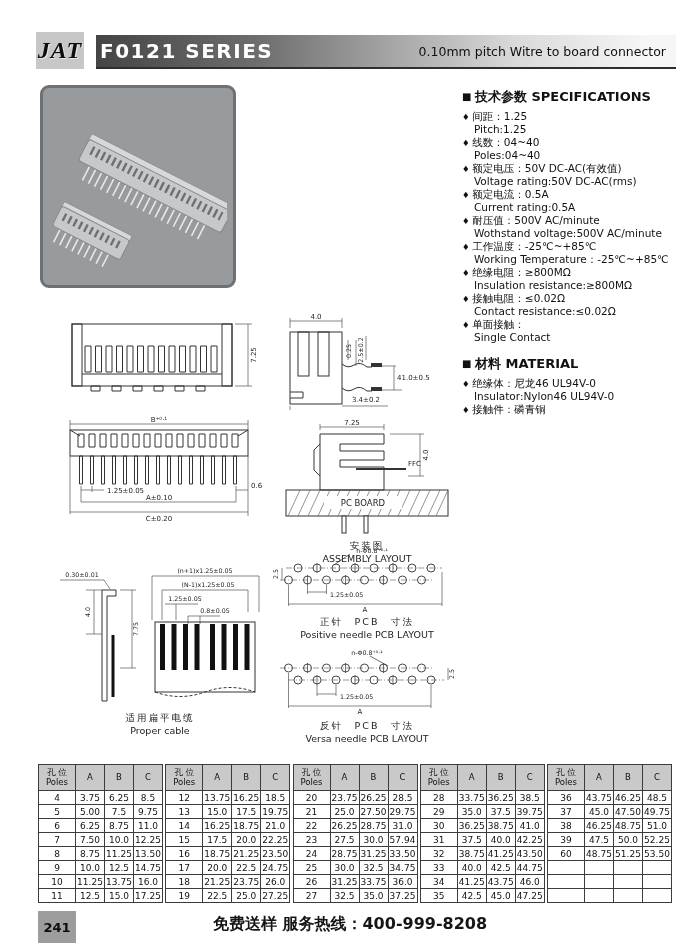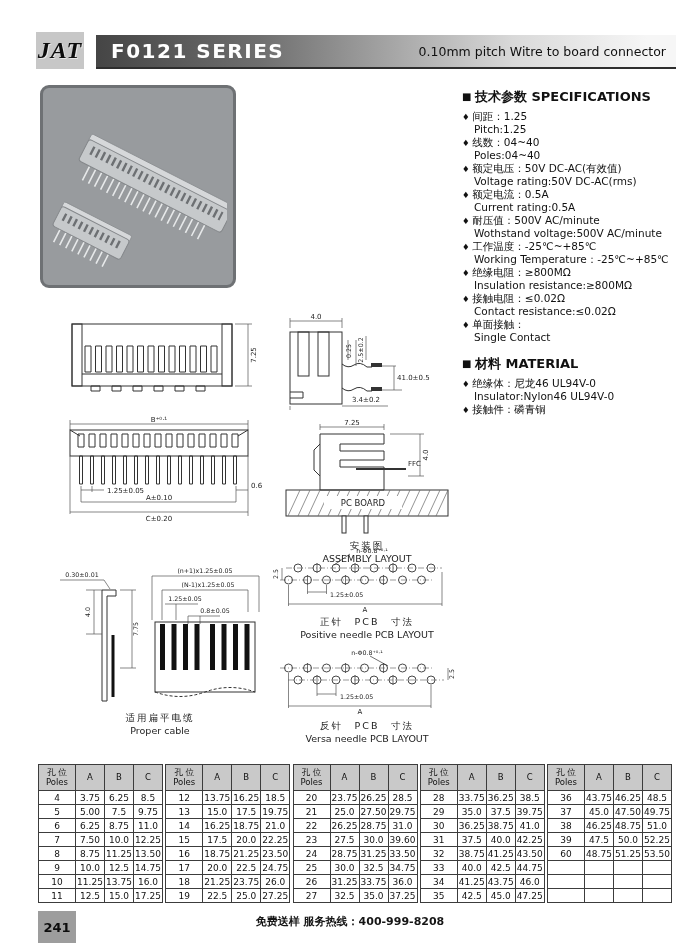--- a/index.html
+++ b/index.html
@@ -7,21 +7,21 @@
         font-family:"DejaVu Sans","Liberation Sans",sans-serif;color:#111;}
 
   
   .logo-box{position:absolute;left:36px;top:32px;width:48px;height:37px;background:#c7c7c7;
             display:flex;align-items:center;justify-content:center;}
   .logo-text{font-family:"Liberation Serif",serif;font-weight:bold;font-style:italic;
              font-size:24px;letter-spacing:1px;color:#0d0d0d;text-shadow:1px 1px 0 #e8e8e8;}
   .header-bar{position:absolute;left:96px;top:35px;width:580px;height:32px;
               background:linear-gradient(90deg,#454545 0%,#6e6e6e 28%,#a8a8a8 52%,#d9d9d9 72%,#f6f6f6 95%);
               display:flex;align-items:center;border-bottom:2px solid #2e2e2e;}
-  .series-title{color:#ffffff;font-size:20px;font-weight:bold;letter-spacing:1.5px;margin-left:15px;white-space:nowrap;}
+  .series-title{color:#ffffff;font-size:20px;font-weight:bold;letter-spacing:1.5px;margin-left:4px;white-space:nowrap;}
   .header-subtitle{color:#101010;font-size:12.5px;margin-left:auto;margin-right:10px;white-space:nowrap;}
 
   
   .photo{position:absolute;left:40px;top:85px;width:190px;height:197px;background:#989b9e;
          border:3px solid #6e7174;border-radius:9px;overflow:hidden;}
 
   
   .text-col{position:absolute;left:462px;top:88px;width:236px;}
   .section-title{font-size:13px;font-weight:bold;margin:0 0 4px 0;white-space:nowrap;}
   .section-title::before{content:"■ ";font-size:10px;vertical-align:1px;}
@@ -44,21 +44,21 @@
   .table-area{position:absolute;left:38px;top:764px;width:634px;display:flex;justify-content:space-between;}
   .poles-table{border-collapse:collapse;border:1.5px solid #2a2a2a;background:#fff;}
   .poles-table th,.poles-table td{border:1px solid #3c3c3c;text-align:center;padding:0 1px;}
   .poles-table th{background:#c9c9c9;font-weight:normal;font-size:8.5px;line-height:9.5px;height:25px;}
   .poles-table td{font-size:9px;height:13px;width:26px;white-space:nowrap;}
   .poles-table td:first-child{width:34px;}
 
   
   .page-num{position:absolute;left:38px;top:911px;width:38px;height:32px;background:#9d9d9d;
             display:flex;align-items:center;justify-content:center;font-size:13px;font-weight:bold;color:#0d0d0d;}
-  .footer-text{position:absolute;left:0;right:0;top:914px;text-align:center;font-size:11px;font-weight:bold;color:#151515;}
+  .footer-text{position:absolute;left:0;right:0;top:914px;text-align:center;font-size:16px;font-weight:bold;color:#151515;}
 </style>
 </head>
 <body>
 
 <div class="page">
 
   <div class="logo-box">
     <span class="logo-text">JAT</span>
   </div>
   <div class="header-bar">
@@ -592,21 +592,21 @@
           <tr>
             <td>22</td>
             <td>26.25</td>
             <td>28.75</td>
             <td>31.0</td>
           </tr>
           <tr>
             <td>23</td>
             <td>27.5</td>
             <td>30.0</td>
-            <td>39.60</td>
+            <td>57.94</td>
           </tr>
           <tr>
             <td>24</td>
             <td>28.75</td>
             <td>31.25</td>
             <td>33.50</td>
           </tr>
           <tr>
             <td>25</td>
             <td>30.0</td>

